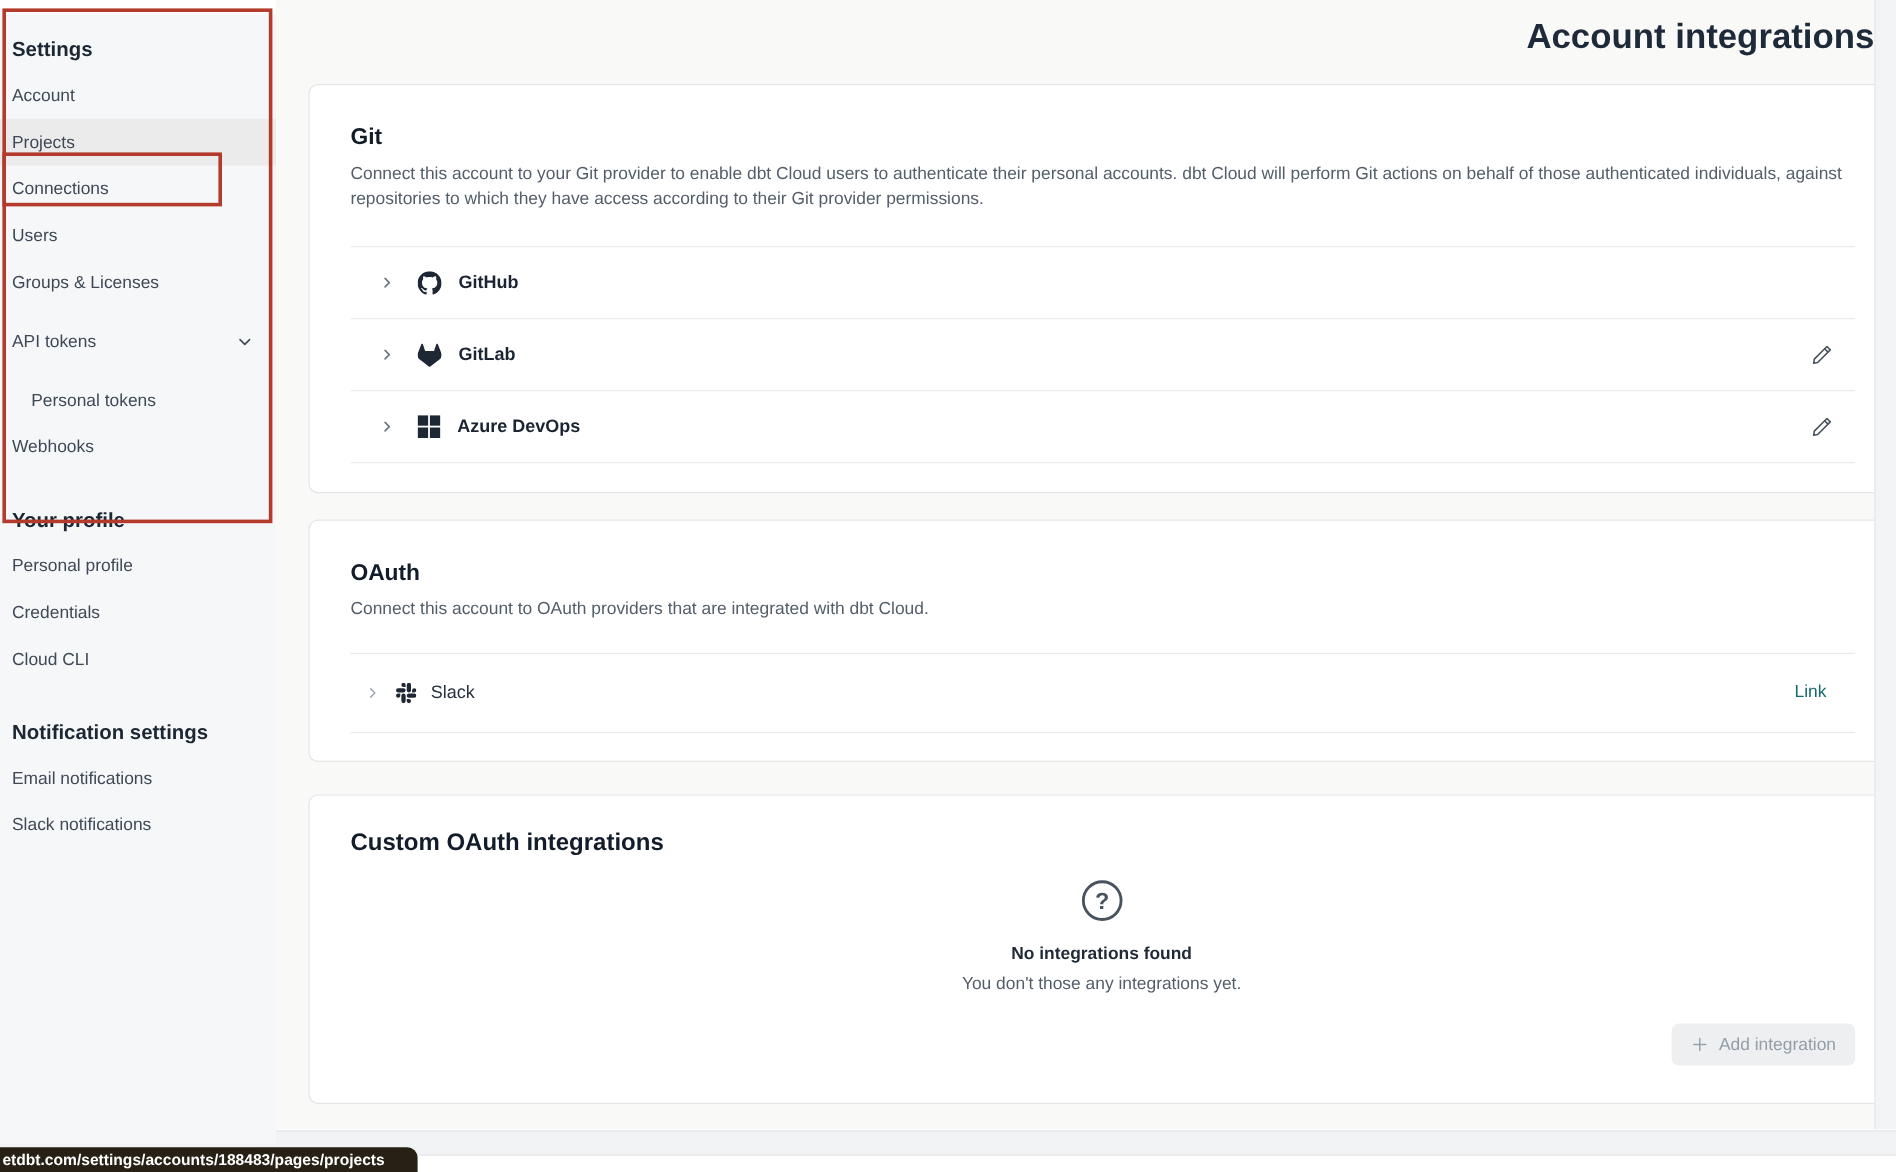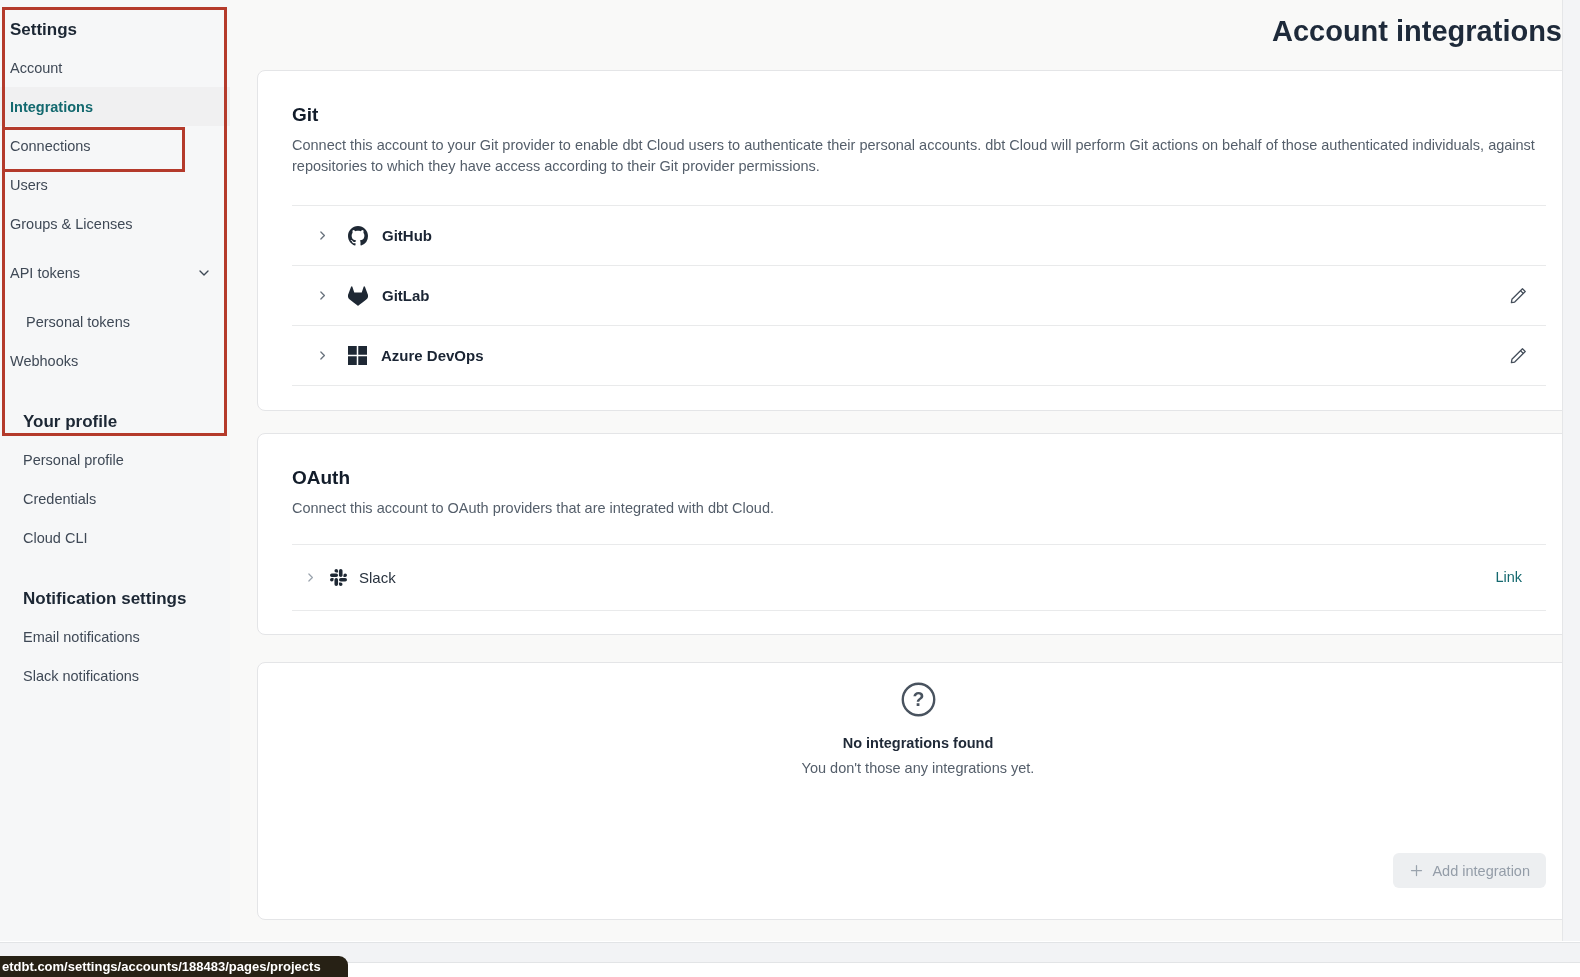--- a/index.html
+++ b/index.html
@@ -1,26 +1,26 @@
 <!DOCTYPE html>
 <html><head>
 <meta charset="utf-8">
 <style>
   * { margin:0; padding:0; box-sizing:border-box; }
   html,body { width:1580px; height:977px; background:#ffffff; font-family:"Liberation Sans", sans-serif; overflow:hidden; }
 
   
-  .sidebar { position:absolute; left:0; top:0; width:230px; height:941px; background:#f6f7f8; padding-top:12px; z-index:1; }
+  .sidebar { position:absolute; left:0; top:12px; width:230px; height:941px; background:#f6f7f8; padding-top:12px; z-index:1; }
   .nav-heading { font-size:17px; font-weight:700; color:#1c2734; padding:8px 10px 6px 10px; height:36px; }
   .nav-item { height:39px; display:flex; align-items:center; padding-left:10px; font-size:14.5px; color:#3f4956; cursor:pointer; }
   .nav-item.hovered { background:#ebebec; }
   .nav-item.selected { background:#f0f0f1; color:#13696f; font-weight:700; }
   .nav-item.indent { padding-left:26px; }
   .nav-item.gap-top { margin-top:10px; }
-  .nav-section + .nav-section { margin-top:24px;padding-left:13px; }
+  .nav-section + .nav-section { margin-top:24px; }
   .nav-chevron { margin-left:auto; margin-right:18px; color:#3f4956; display:flex; }
 
   
   .anno-outer { position:absolute; left:2px; top:7px; width:225px; height:429px; border:3px solid #b43a2b; z-index:5; pointer-events:none; }
   .anno-inner { position:absolute; left:2px; top:127px; width:183px; height:45px; border:3px solid #b43a2b; z-index:6; pointer-events:none; }
 
   
   .main { position:absolute; left:230px; top:0; width:1332px; height:941px; background:#f9f9f8; overflow:hidden; }
   .page-title { margin:13px 0 0 10px; font-size:29px; line-height:36px; font-weight:700; color:#1e2a3a;text-align:right; }
 
@@ -57,22 +57,22 @@
 </style>
 </head>
 <body>
 
 <nav class="sidebar">
   <div class="nav-section">
     <div class="nav-heading">Settings</div>
     <div class="nav-item">
         <span>Account</span>
       </div>
-    <div class="nav-item selected">
-        <span>Integrations</span>
+    <div class="nav-item hovered">
+        <span>Projects</span>
       </div>
     <div class="nav-item">
         <span>Connections</span>
       </div>
     <div class="nav-item">
         <span>Users</span>
       </div>
     <div class="nav-item">
         <span>Groups &amp; Licenses</span>
       </div>
@@ -205,20 +205,21 @@
               <path d="M15.165 17.688a2.527 2.527 0 0 1-2.52-2.523 2.526 2.526 0 0 1 2.52-2.52h6.313A2.527 2.527 0 0 1 24 15.165a2.528 2.528 0 0 1-2.522 2.523h-6.313z"></path>
             </svg>
         </span>
         <span class="row-label regular">Slack</span>
         <a class="link-action">Link</a>
       </div>
     </div>
   </section>
 
   <section class="card card-custom">
+    <h2 class="custom-heading">Custom OAuth integrations</h2>
     <div class="empty-state">
       <span>
         <svg width="37" height="37" viewBox="0 0 36 36">
             <circle cx="18" cy="18" r="15.3" fill="none" stroke="#49535f" stroke-width="2.3"></circle>
             <text x="18" y="24.5" font-size="19" font-weight="700" text-anchor="middle" fill="#49535f" font-family="Liberation Sans, sans-serif">?</text>
           </svg>
       </span>
       <div class="empty-title">No integrations found</div>
       <div class="empty-sub">You don't those any integrations yet.</div>
     </div>

